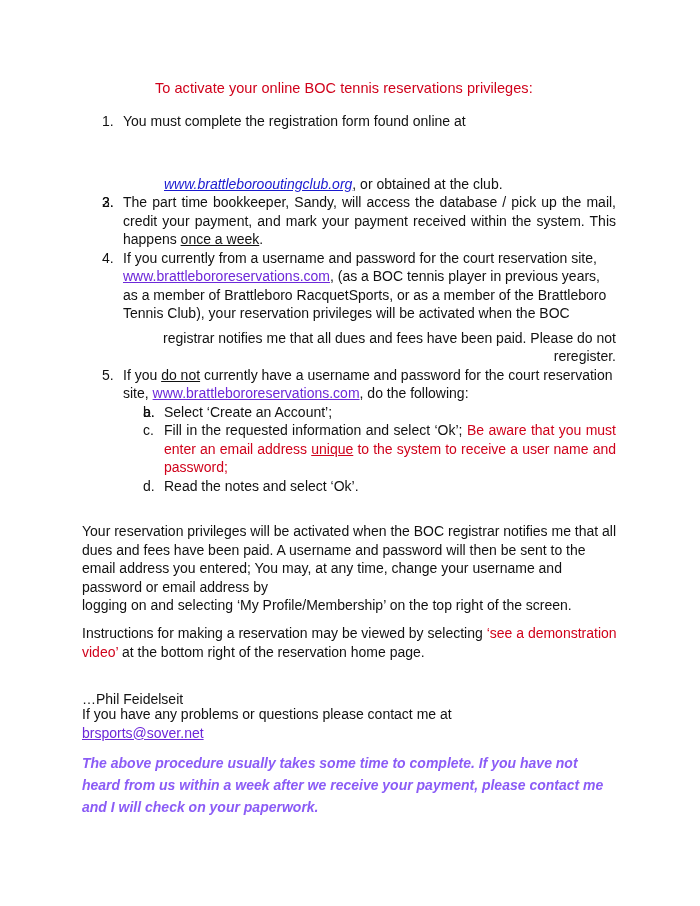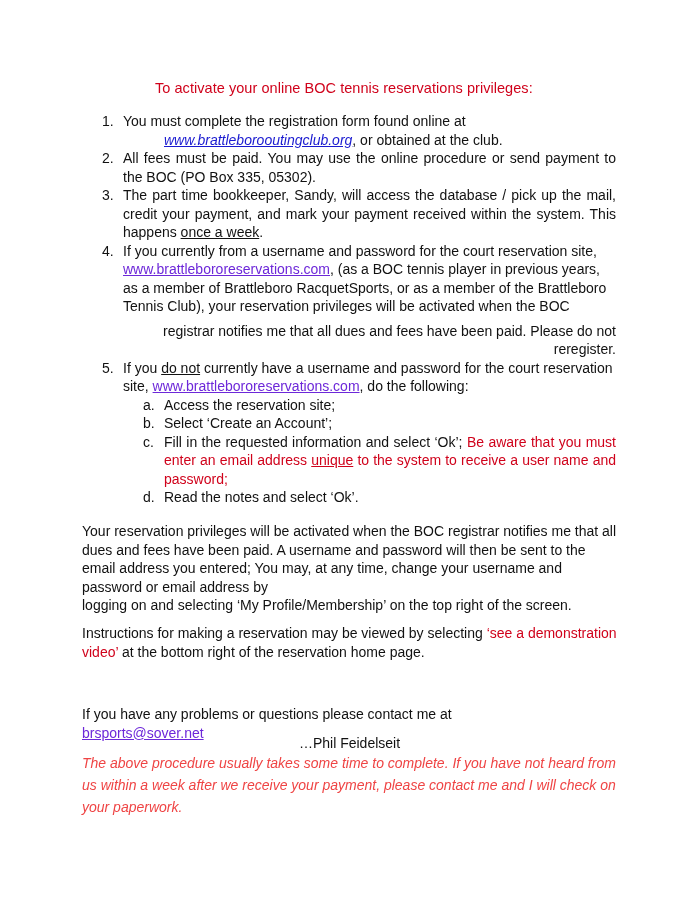--- a/index.html
+++ b/index.html
@@ -57,20 +57,21 @@
     }
     .li .num {
       position: absolute;
       left: 0;
       top: 0;
     }
     .justify { text-align: justify; }
     .indent-link {
       display: block;
       padding-left: 41px;
+      margin-top: 44px;
     }
     .gap-line {
       display: block;
       margin-top: 6px;
       text-align: right;
     }
     .sublist {
       margin-top: 0px;
       margin-left: 20px;
     }
@@ -87,25 +88,25 @@
 
     .para {
       position: absolute;
       left: 82px;
       width: 535px;
       line-height: 18.5px;
     }
     .p1 { top: 522px; }
     .p2 { top: 624px; }
     .p3 { top: 705px; }
-    .p4 { top: 734px; text-align: center; }
+    .p4 { top: 690px; }
     .p5 {
       top: 752px;
-      color: #ef4444;
-      font-weight: normal;
+      color: #8b5cf6;
+      font-weight: bold;
       font-style: italic;
       line-height: 22px;
       font-size: 14px;
     }
   </style>
 </head>
 <body>
 
 <div class="page">
 
@@ -114,21 +115,20 @@
   <div class="list">
 
     <div class="li">
       <span class="num">1.</span>
       <span>You must complete the registration form found online at</span>
       <span class="indent-link"><a class="link-italic">www.brattleborooutingclub.org</a><span>, or obtained at the club.</span></span>
     </div>
 
     <div class="li justify">
       <span class="num">2.</span>
-      <span>All fees must be paid. You may use the online procedure or send payment to the BOC (PO Box 335, 05302).</span>
     </div>
 
     <div class="li justify">
       <span class="num">3.</span>
       <span>The part time bookkeeper, Sandy, will access the database / pick up the mail, credit your payment, and mark your payment received within the system. This happens </span><span class="ul">once a week</span><span>.</span>
     </div>
 
     <div class="li">
       <span class="num">4.</span>
       <span>If you currently from a username and password for the court reservation site,</span>
@@ -136,21 +136,20 @@
       <span class="gap-line">registrar notifies me that all dues and fees have been paid. Please do not reregister.</span>
     </div>
 
     <div class="li">
       <span class="num">5.</span>
       <span>If you </span><span class="ul">do not</span><span> currently have a username and password for the court reservation site, </span><a class="link">www.brattlebororeservations.com</a><span>, do the following:</span>
 
       <div class="sublist">
         <div class="subli">
           <span class="snum">a.</span>
-          <span>Access the reservation site;</span>
         </div>
         <div class="subli">
           <span class="snum">b.</span>
           <span>Select ‘Create an Account’;</span>
         </div>
         <div class="subli justify">
           <span class="snum">c.</span>
           <span>Fill in the requested information and select ‘Ok’; </span><span class="red">Be aware that you must enter an email address </span><span class="red ul">unique</span><span class="red"> to the system to receive a user name and password;</span>
         </div>
         <div class="subli">

